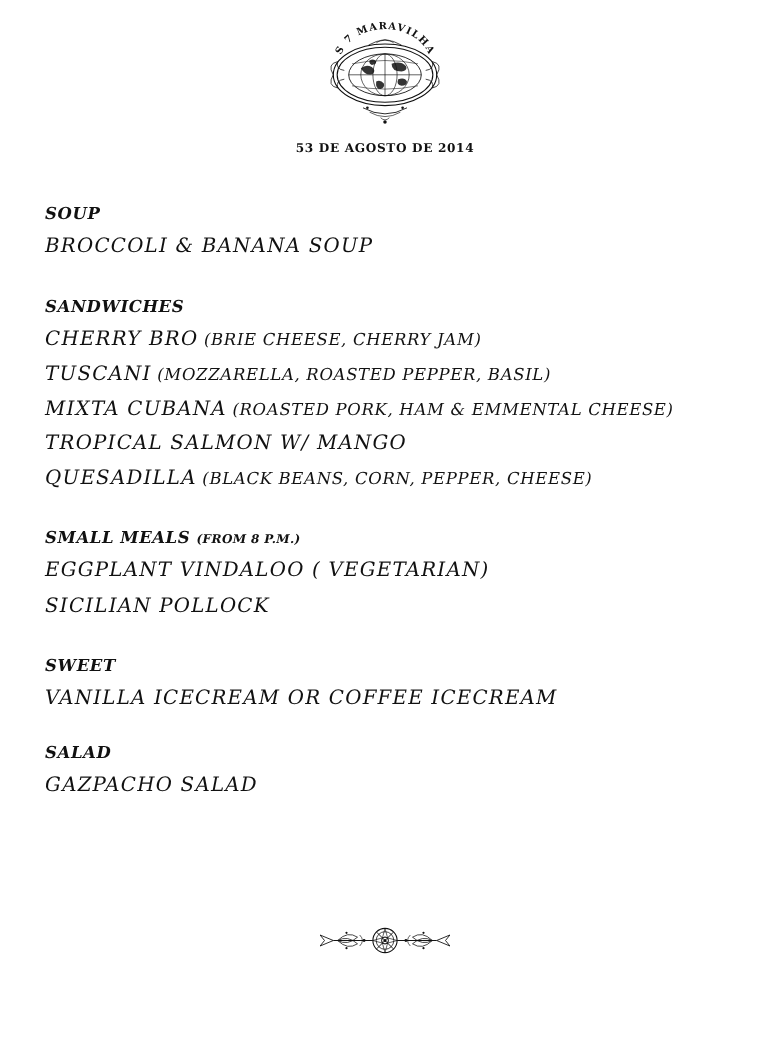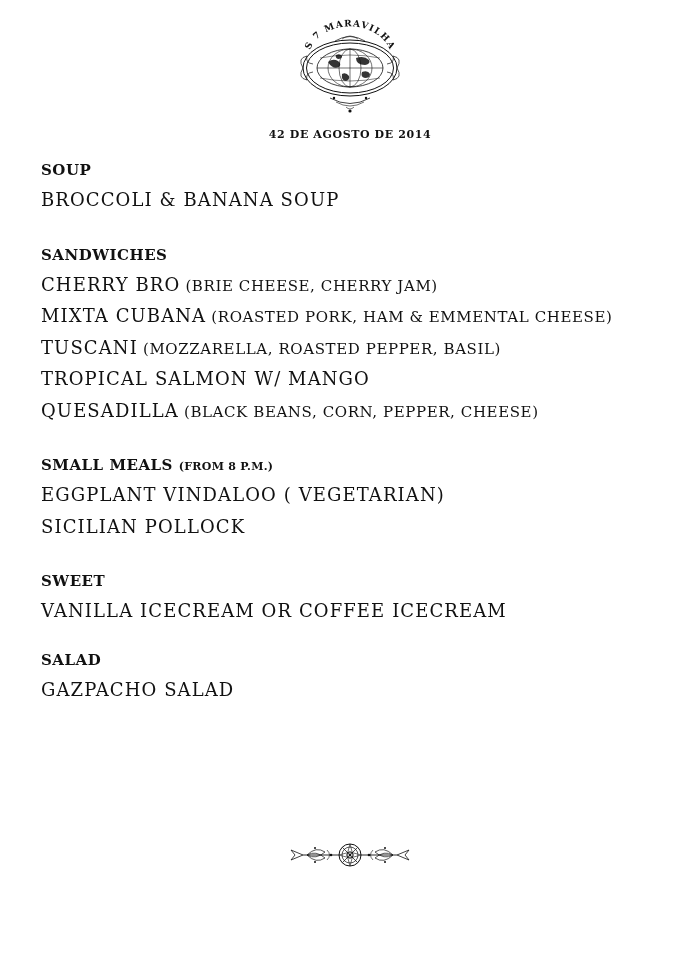--- a/index.html
+++ b/index.html
@@ -43,23 +43,24 @@
     font-family: "DejaVu Serif", serif;
     font-weight: bold;
     font-size: 11px;
     letter-spacing: 0.6px;
     margin-top: 14px;
     color: #111;
   }
 
   
   .menu {
-    margin-top: 20px;
+    margin-top: 44px;
     padding-left: 41px;
     padding-right: 16px;
+    font-style: italic;
   }
 
   .section {
     margin-bottom: 28px;
   }
   .section:last-child { margin-bottom: 0; }
 
   .section-title {
     font-family: "DejaVu Serif", serif;
     font-weight: bold;
@@ -162,21 +163,21 @@
         </g>
         <g>
           <text font-family="DejaVu Serif, serif" font-size="9" font-weight="bold" fill="#111111">
             <textPath href="#arc" startOffset="50%" text-anchor="middle" letter-spacing="1.2">AS 7 MARAVILHAS</textPath>
           </text>
         </g>
       </svg>
     </div>
   </div>
 
-  <div class="date-line">42 DE AGOSTO DE 2014</div>
+  <div class="date-line">53 DE AGOSTO DE 2014</div>
 
   <div class="menu">
 
     <div class="section soup">
       <h2 class="section-title">
         <span>SOUP</span>
       </h2>
       <p class="item">
         <span class="item-name">BROCCOLI &amp; BANANA  SOUP</span>
       </p>
@@ -184,26 +185,26 @@
 
     <div class="section sandwiches">
       <h2 class="section-title">
         <span>SANDWICHES</span>
       </h2>
       <p class="item">
         <span class="item-name">CHERRY BRO</span>
         <span class="item-desc">(BRIE CHEESE, CHERRY JAM)</span>
       </p>
       <p class="item">
+        <span class="item-name">TUSCANI</span>
+        <span class="item-desc">(MOZZARELLA, ROASTED PEPPER, BASIL)</span>
+      </p>
+      <p class="item">
         <span class="item-name">MIXTA CUBANA</span>
         <span class="item-desc">(ROASTED PORK, HAM &amp; EMMENTAL CHEESE)</span>
-      </p>
-      <p class="item">
-        <span class="item-name">TUSCANI</span>
-        <span class="item-desc">(MOZZARELLA, ROASTED PEPPER, BASIL)</span>
       </p>
       <p class="item">
         <span class="item-name">TROPICAL SALMON W/ MANGO</span>
       </p>
       <p class="item">
         <span class="item-name">QUESADILLA</span>
         <span class="item-desc">(BLACK BEANS, CORN, PEPPER, CHEESE)</span>
       </p>
     </div>
 

